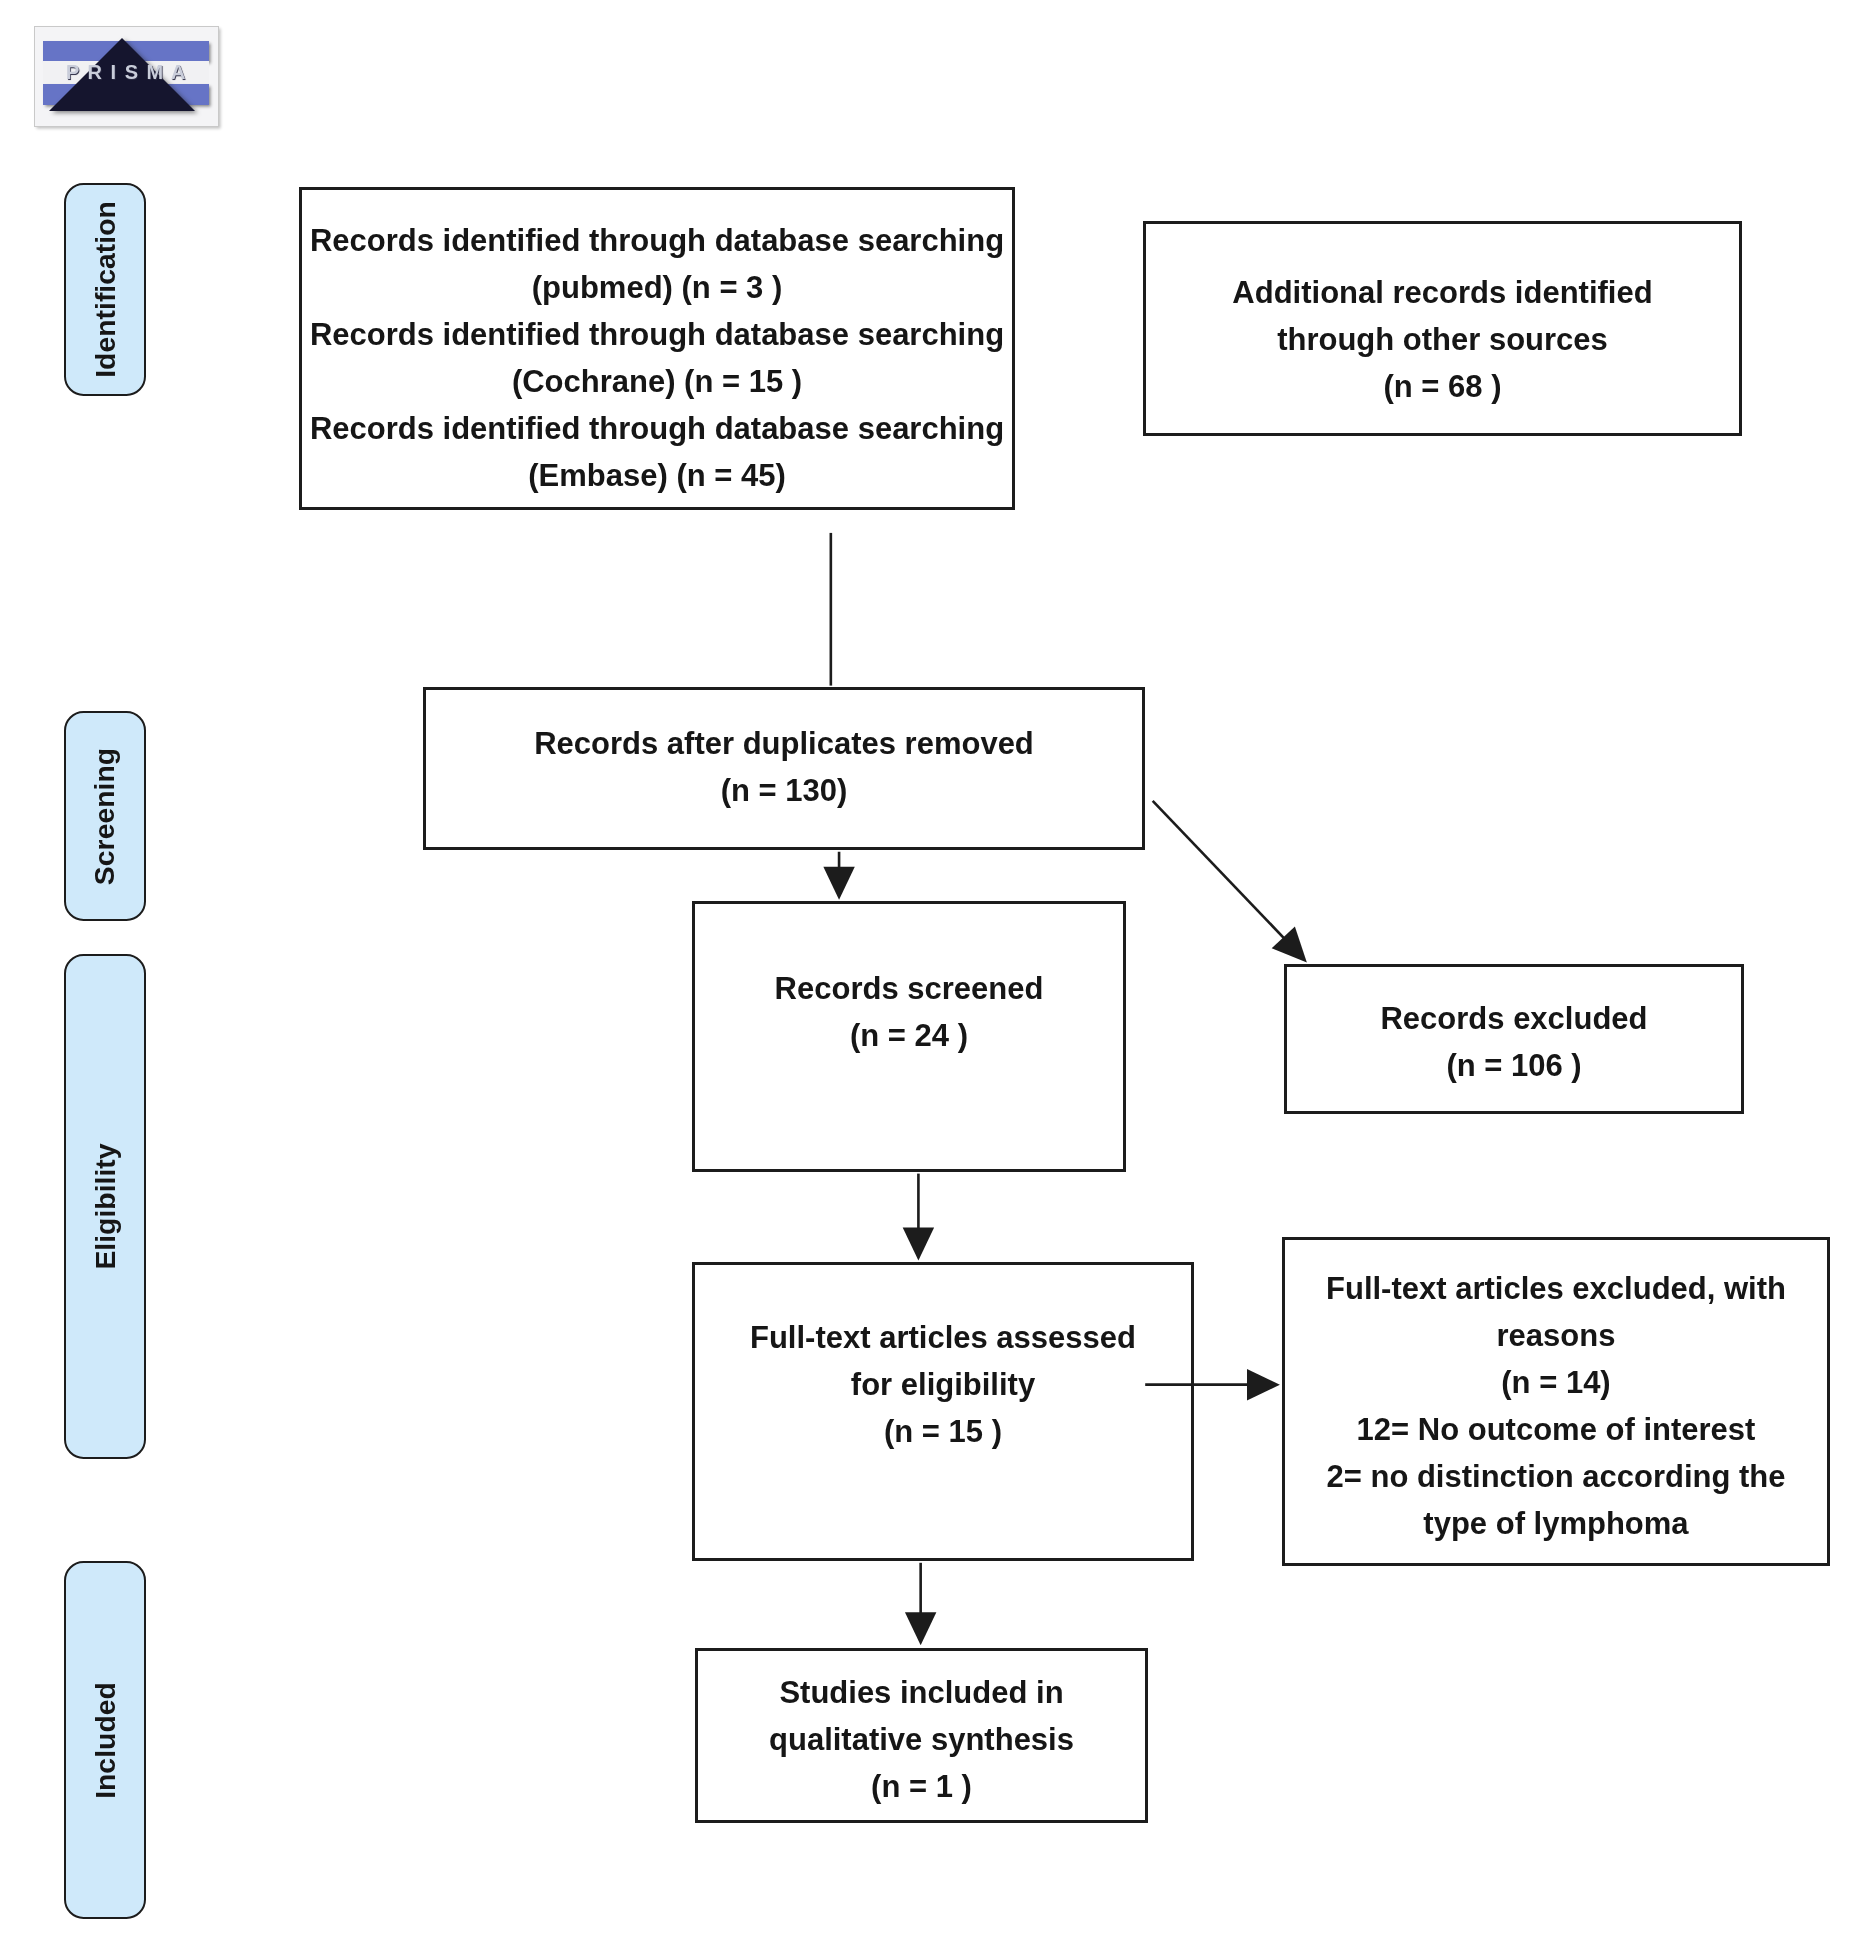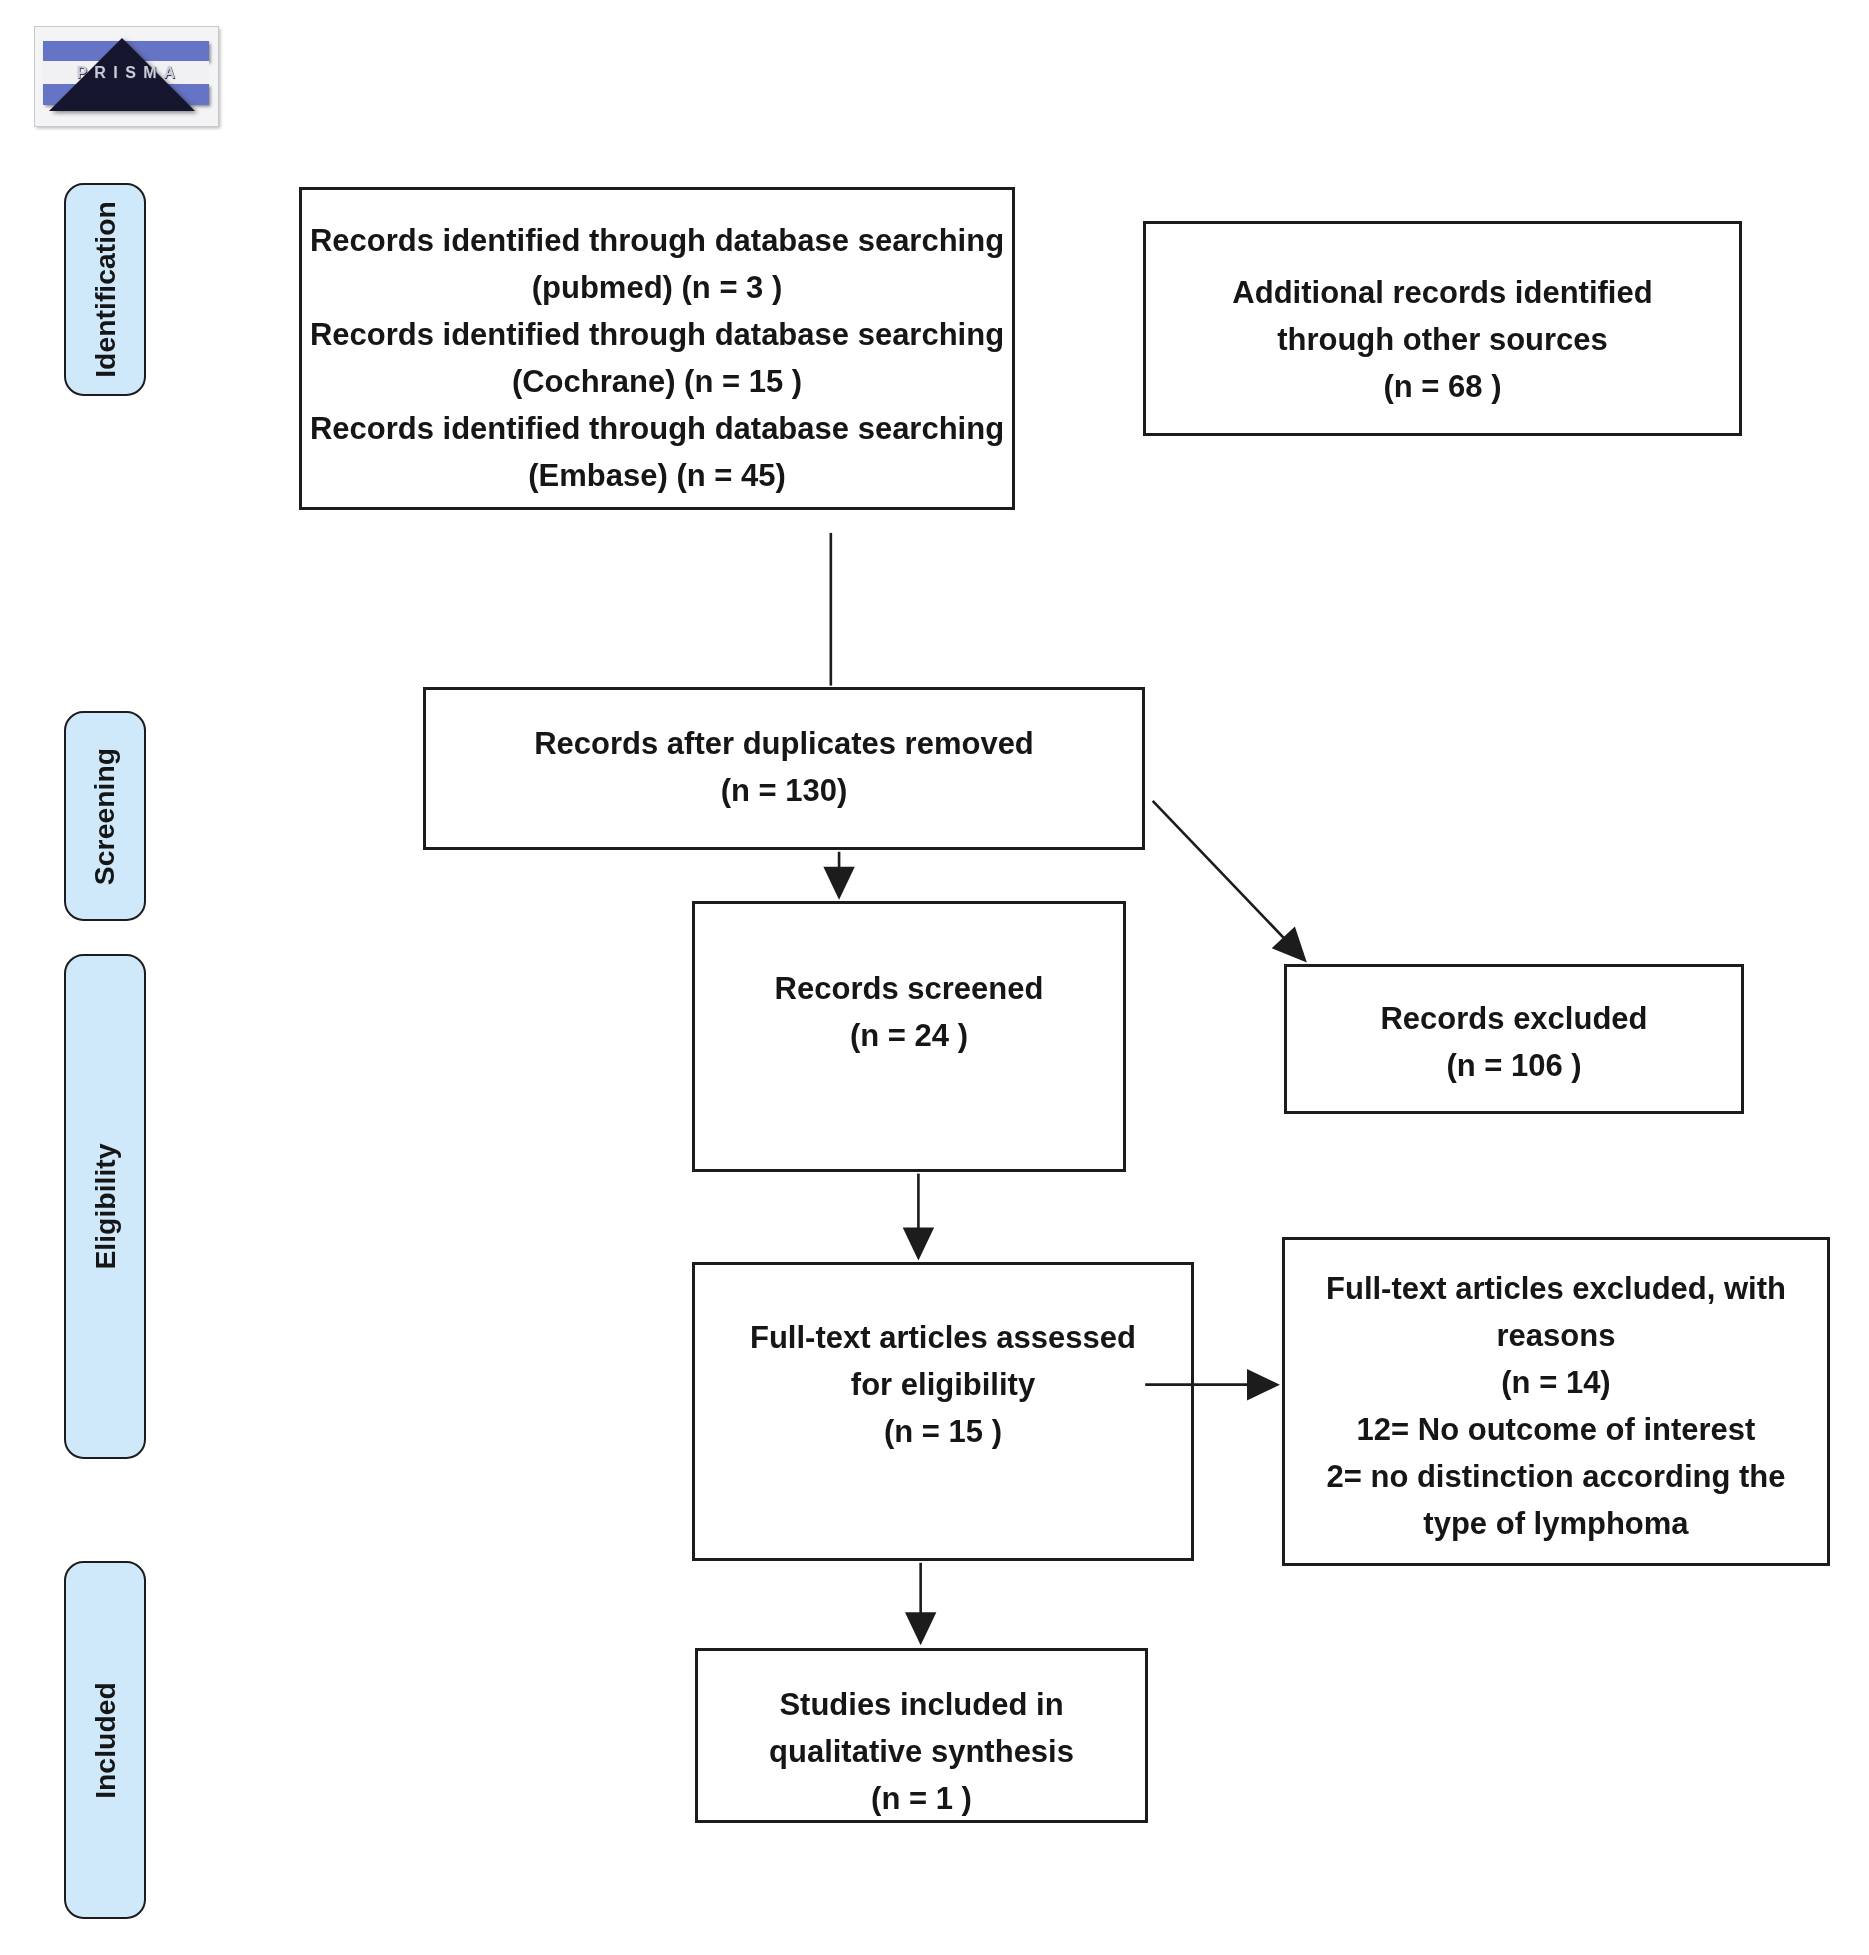--- a/index.html
+++ b/index.html
@@ -23,21 +23,21 @@
     padding-left:6px;padding-right:6px;
   }
   .bl{white-space:nowrap;}
   #box-identified   {left:299px; top:187px; width:716px;height:323px;padding-top:27px;}
   #box-additional   {left:1143px;top:221px; width:599px; height:215px;padding-top:45px;}
   #box-duplicates   {left:423px; top:687px; width:722px; height:163px;padding-top:30px;}
   #box-screened     {left:692px; top:901px;width:434px; height:271px;padding-top:61px;}
   #box-excluded     {left:1284px;top:964px;width:460px; height:150px;padding-top:28.4px;}
   #box-assessed     {left:692px; top:1262px;width:502px; height:299px;padding-top:49px;}
   #box-ft-excluded  {left:1282px;top:1237px;width:548px; height:329px;padding-top:25px;}
-  #box-included     {left:695px; top:1648px;width:453px; height:175px;padding-top:30px;}
+  #box-included     {left:695px; top:1648px;width:453px; height:175px;padding-top:18px;}
   
   .pill{
     position:absolute;left:64px;width:82px;
     background:var(--stage_fill);
     border:2.2px solid var(--box_border);border-radius:19.5px;
     box-sizing:border-box;
     display:flex;align-items:center;justify-content:center;
   }
   .pill span{
     transform:rotate(-90deg);white-space:nowrap;
@@ -67,21 +67,21 @@
   #logo-bar-bottom{top:57px;}
   #logo-band{position:absolute;left:7.5px;top:34px;width:166px;height:22.5px;background:#f1f1f3;}
   #logo-triangle{
     position:absolute;left:13.5px;top:10.5px;width:0;height:0;
     border-left:73px solid transparent;border-right:73px solid transparent;
     border-bottom:73px solid var(--logo_triangle);
     filter:drop-shadow(3px 2.2px 2.2px rgba(30,30,30,0.5));
   }
   #logo-text{
     position:absolute;left:0;top:33px;width:100%;height:25.5px;
-    text-align:center;font-size:16px;font-weight:bold;letter-spacing:1.5px;
+    text-align:center;font-size:20px;font-weight:bold;letter-spacing:1.5px;
     color:var(--logo_letters);text-shadow:0.7px 0.7px 0.7px #2c2c44;
     line-height:25.5px;
   }
 </style>
 </head>
 <body>
 
 <div id="logo">
   <div class="logo-bar" id="logo-bar-top"></div>
   <div id="logo-band"></div>

